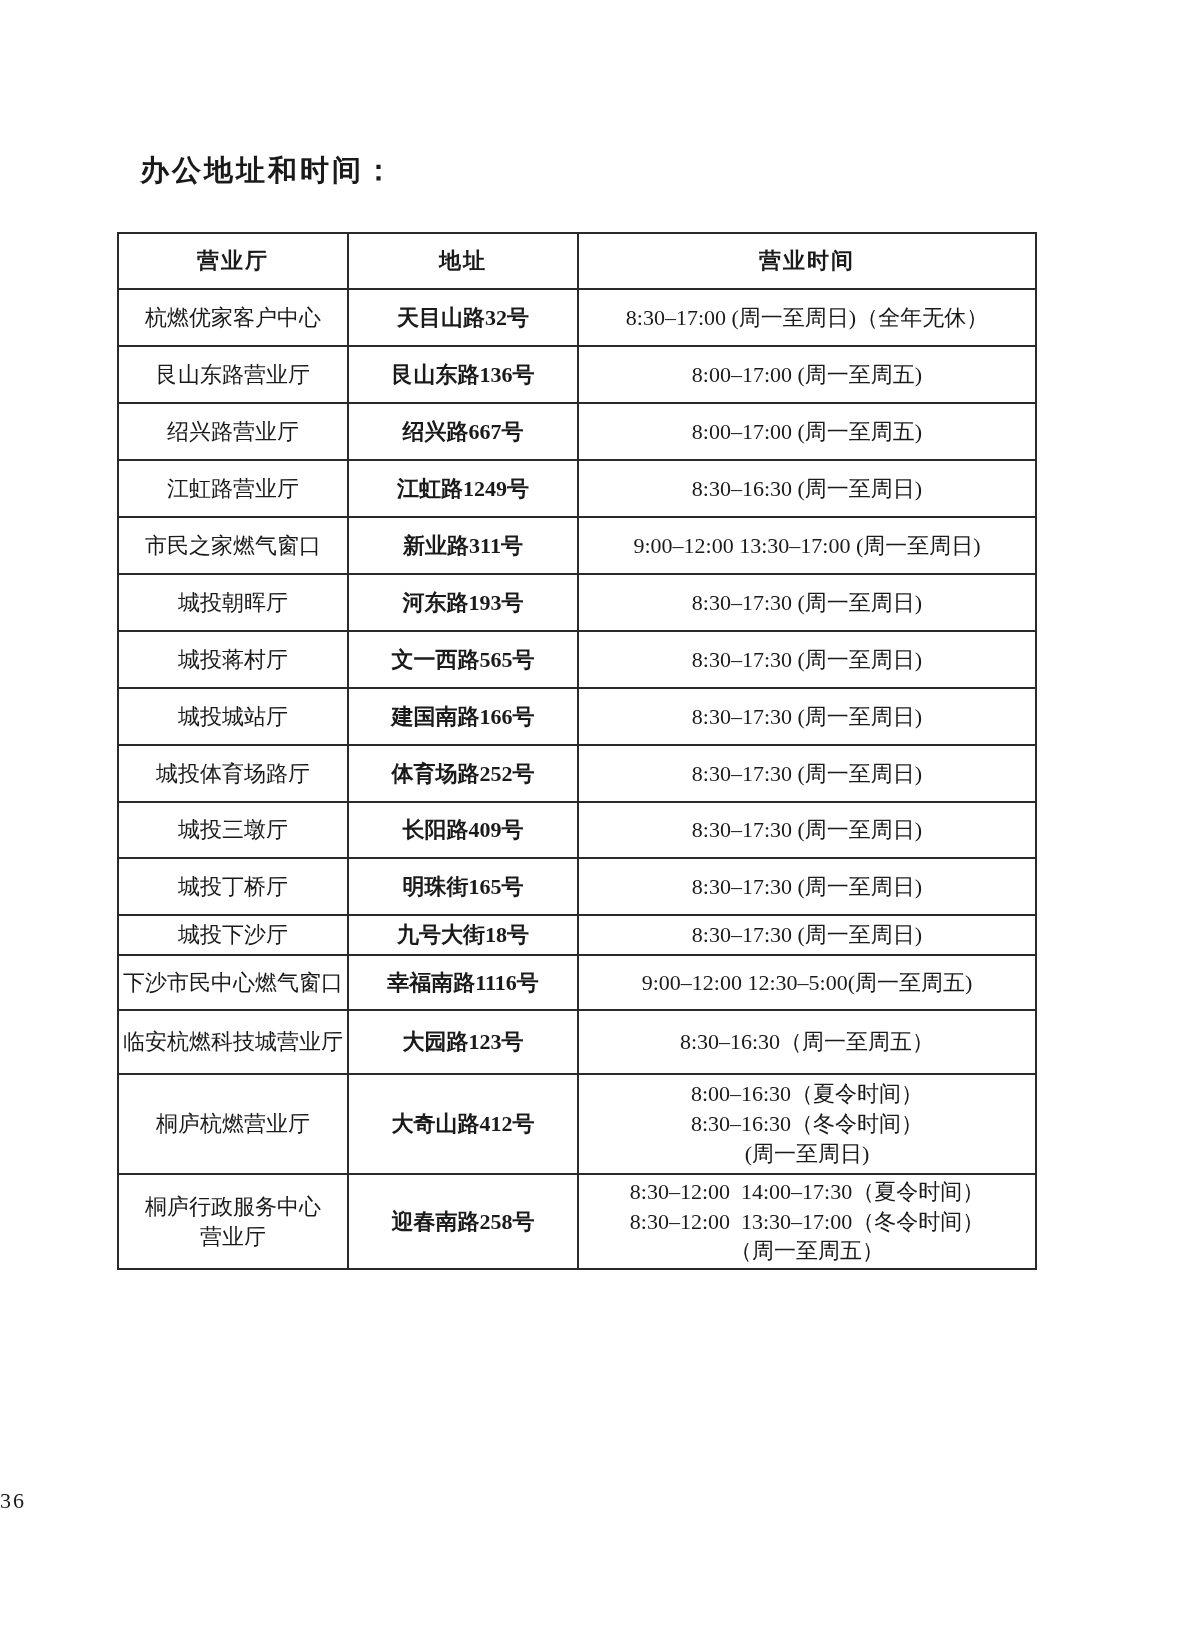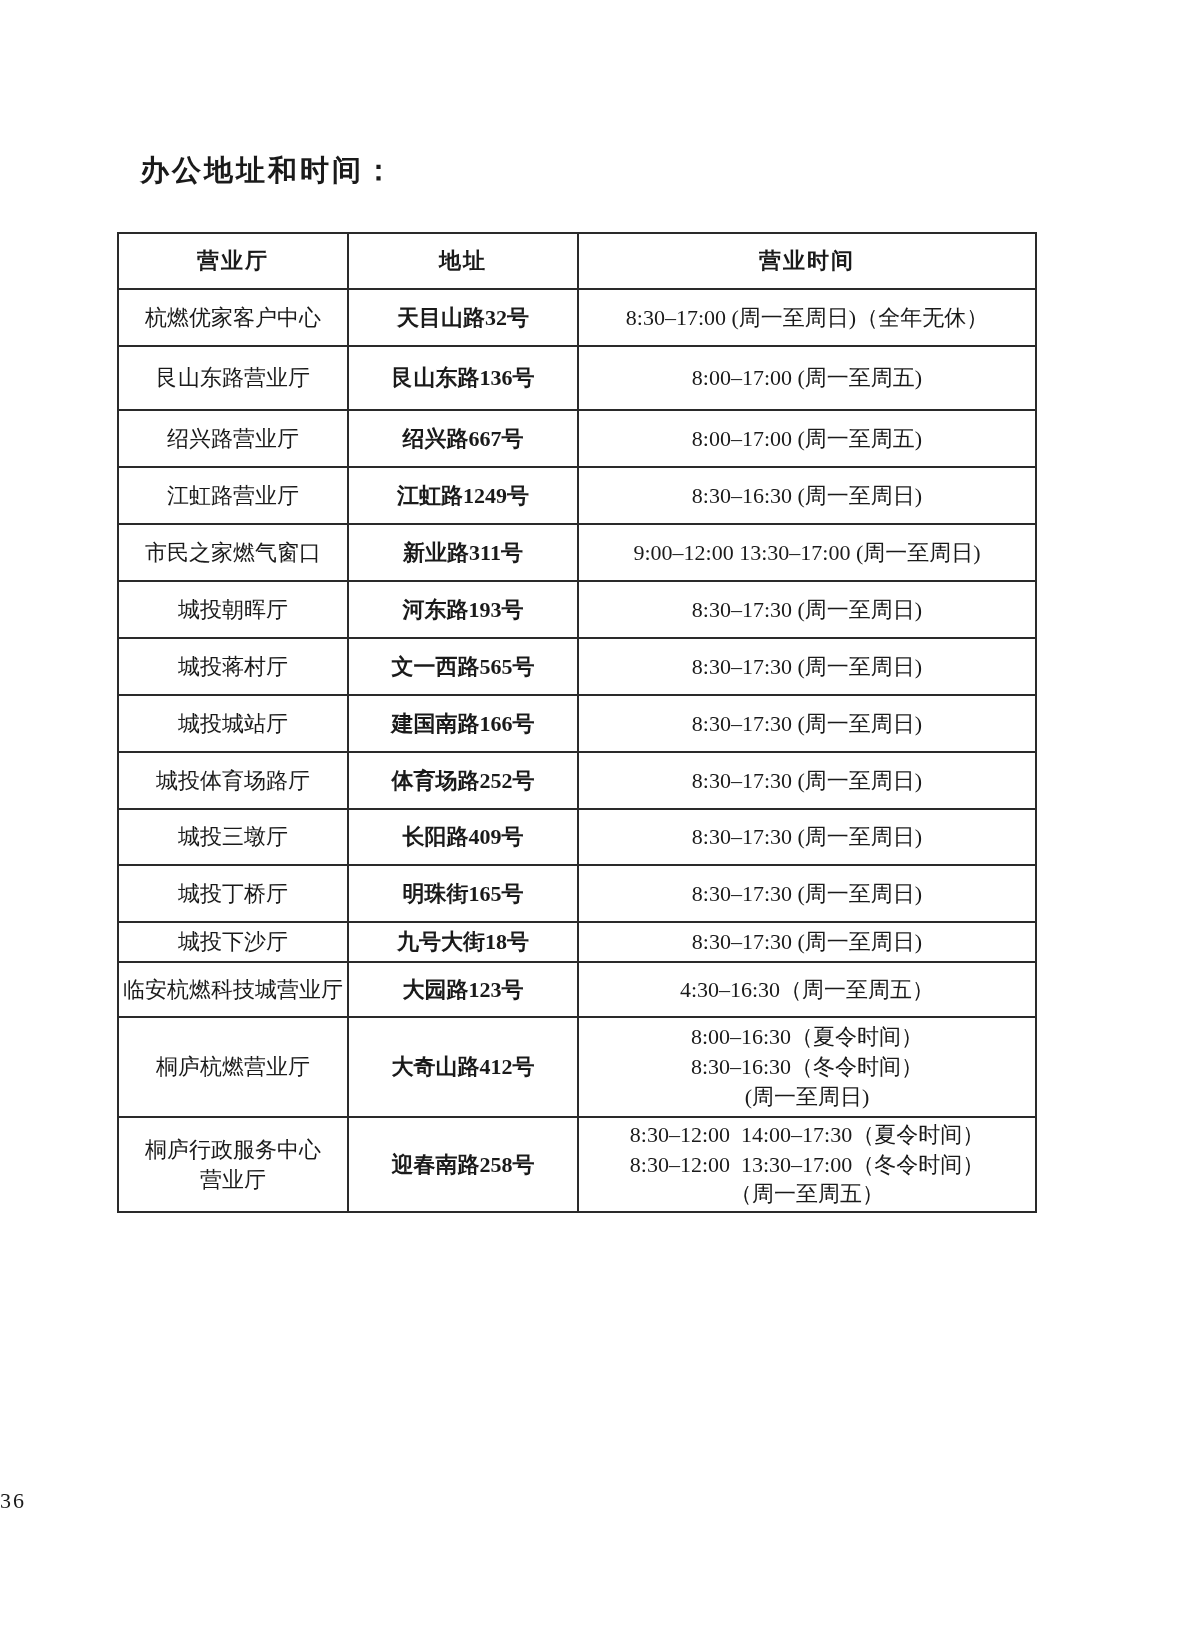--- a/index.html
+++ b/index.html
@@ -87,21 +87,21 @@
       </tr>
     </thead>
     <tbody id="table-body">
         <tr style="height: 57px;">
           <td class="hall-cell">杭燃优家客户中心</td>
           <td class="addr-cell">天目山路32号</td>
           <td class="hours-cell">
             <div class="hours-line">8:30–17:00 (周一至周日)（全年无休）</div>
           </td>
         </tr>
-        <tr style="height: 64px;">
+        <tr style="height: 57px;">
           <td class="hall-cell">艮山东路营业厅</td>
           <td class="addr-cell">艮山东路136号</td>
           <td class="hours-cell">
             <div class="hours-line">8:00–17:00 (周一至周五)</div>
           </td>
         </tr>
         <tr style="height: 57px;">
           <td class="hall-cell">绍兴路营业厅</td>
           <td class="addr-cell">绍兴路667号</td>
           <td class="hours-cell">
@@ -164,25 +164,32 @@
             <div class="hours-line">8:30–17:30 (周一至周日)</div>
           </td>
         </tr>
         <tr style="height: 40px;">
           <td class="hall-cell">城投下沙厅</td>
           <td class="addr-cell">九号大街18号</td>
           <td class="hours-cell">
             <div class="hours-line">8:30–17:30 (周一至周日)</div>
           </td>
         </tr>
-        <tr style="height: 55px; margin-left: 8px;">
+        <tr style="height: 55px;">
+          <td class="hall-cell">下沙市民中心燃气窗口</td>
+          <td class="addr-cell">幸福南路1116号</td>
+          <td class="hours-cell">
+            <div class="hours-line">9:00–12:00 12:30–5:00(周一至周五)</div>
+          </td>
+        </tr>
+        <tr style="height: 64px; margin-left: 8px;">
           <td class="hall-cell">临安杭燃科技城营业厅</td>
           <td class="addr-cell">大园路123号</td>
           <td class="hours-cell">
-            <div class="hours-line">4:30–16:30（周一至周五）</div>
+            <div class="hours-line">8:30–16:30（周一至周五）</div>
           </td>
         </tr>
         <tr style="height: 100px;">
           <td class="hall-cell">桐庐杭燃营业厅</td>
           <td class="addr-cell">大奇山路412号</td>
           <td class="hours-cell">
             <div class="hours-line">8:00–16:30（夏令时间）</div>
             <div class="hours-line">8:30–16:30（冬令时间）</div>
             <div class="hours-line">(周一至周日)</div>
           </td>

